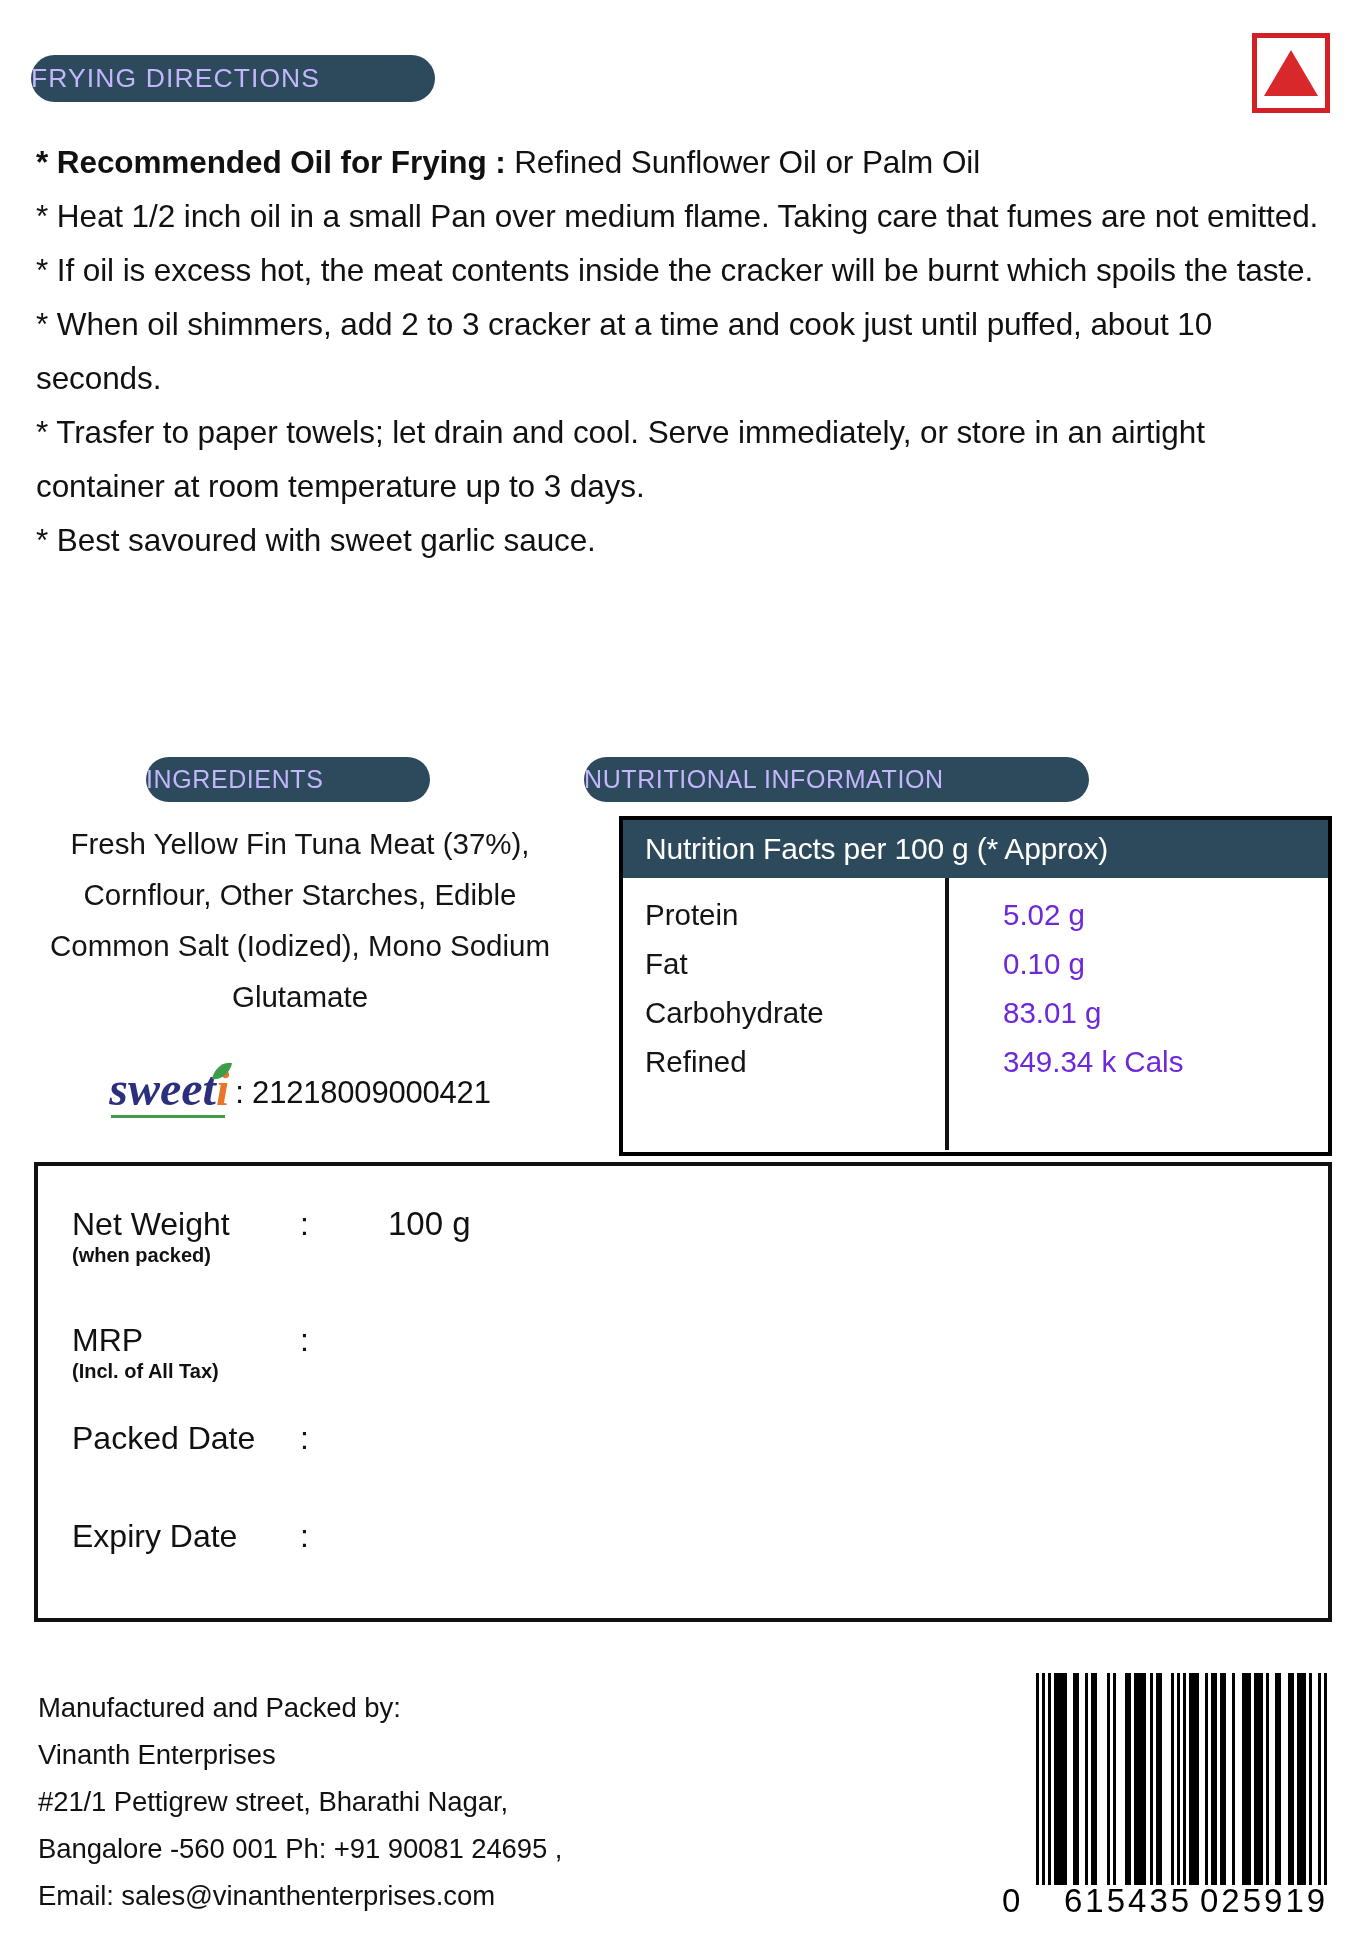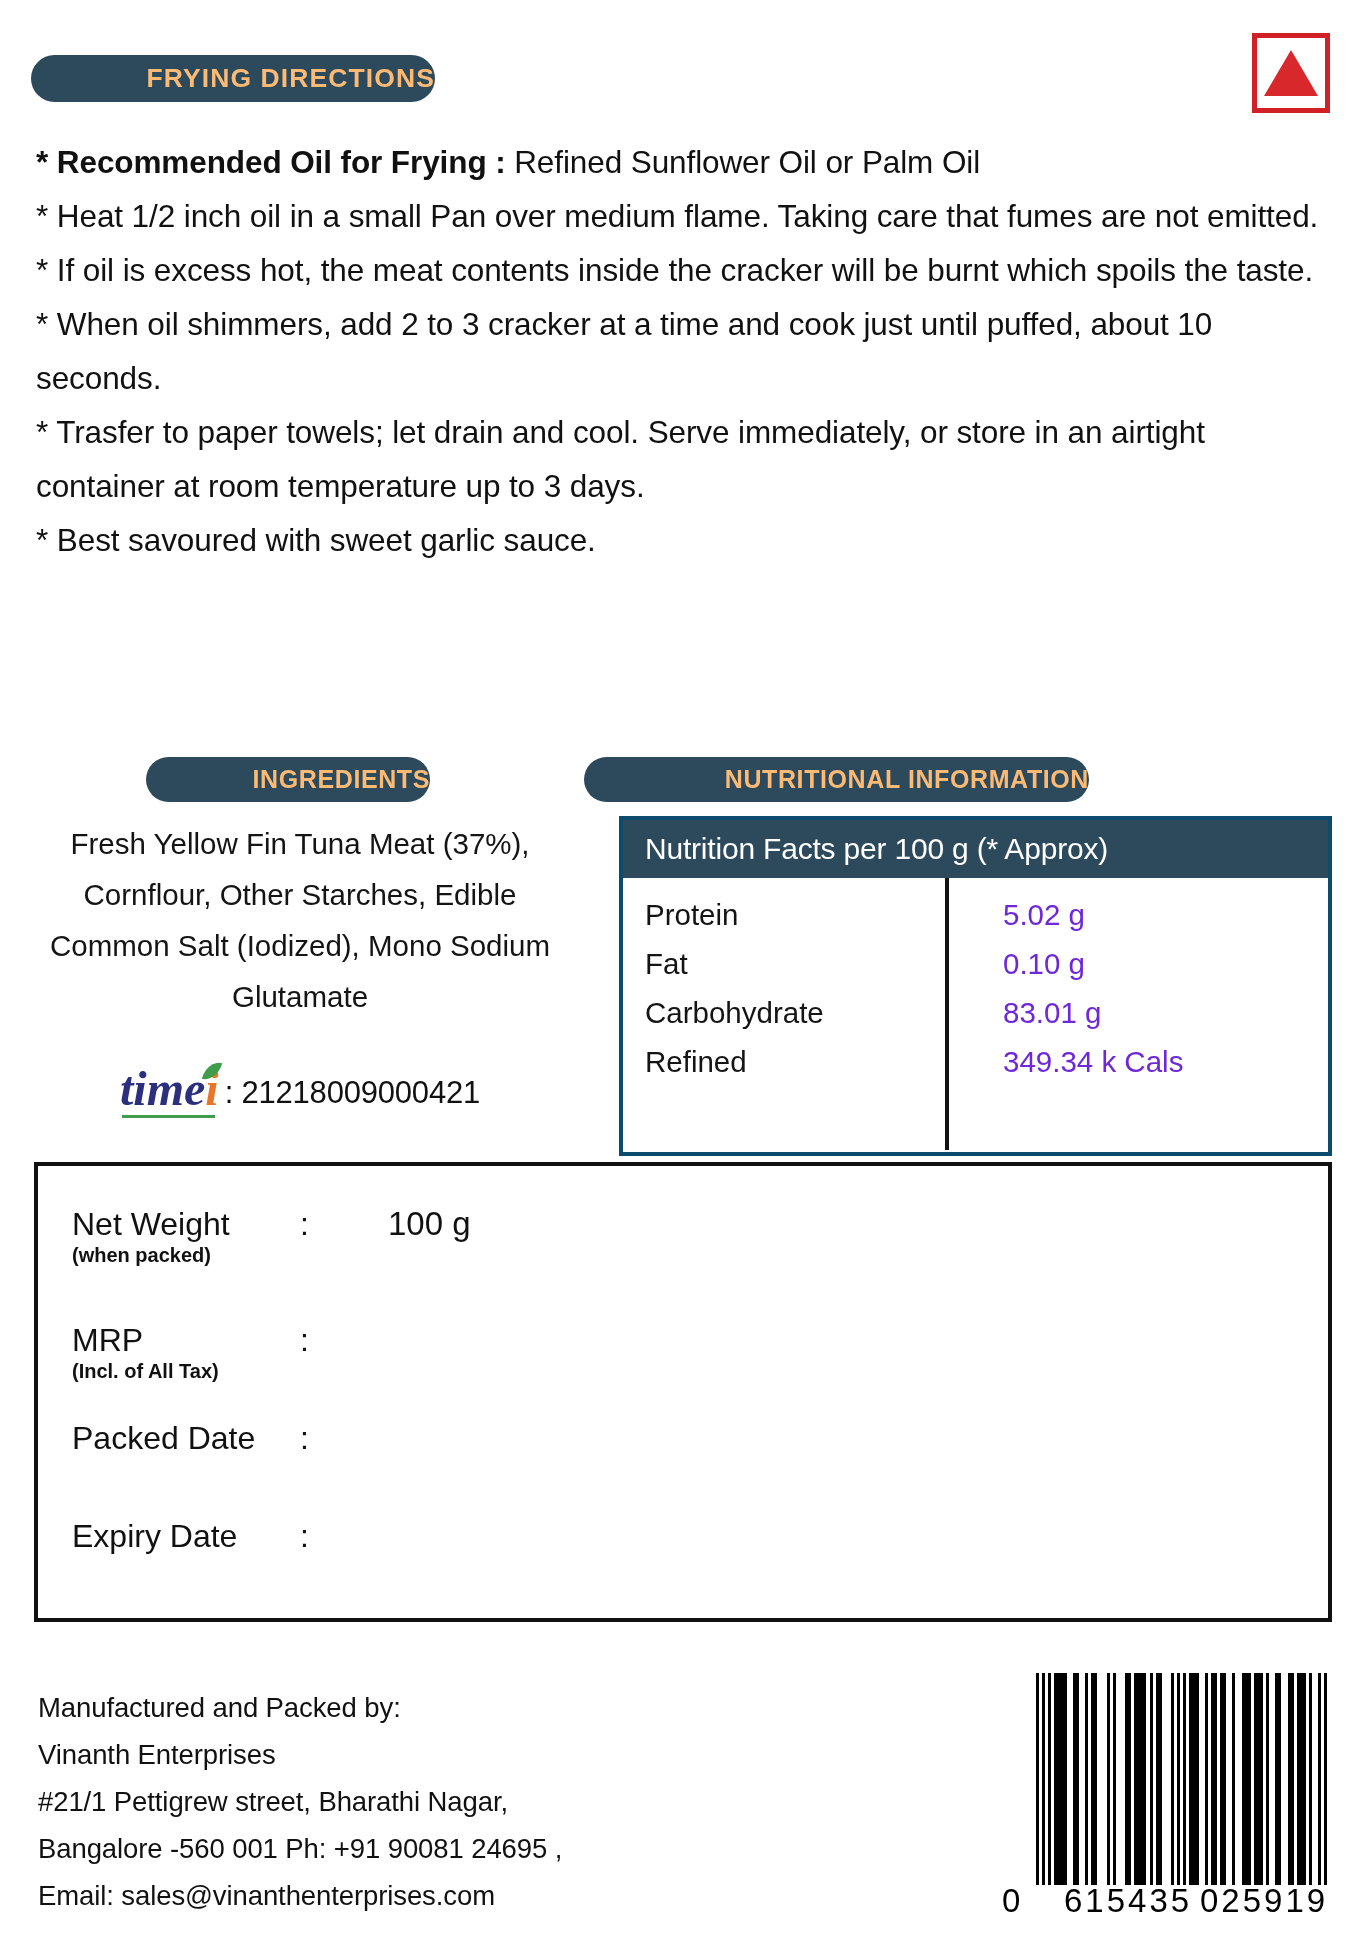--- a/index.html
+++ b/index.html
@@ -43,25 +43,25 @@
     height: 0;
     border-left: 27px solid transparent;
     border-right: 27px solid transparent;
     border-bottom: 46px solid #d8282b;
   }
 
   
   .pill {
     display: inline-block;
     background: #2c4a5c;
-    color: #fdba74;
+    color: #c4b5fd;
     border-radius: 999px;
-    font-weight: bold;
+    font-weight: normal;
     letter-spacing: 0.6px;
-    text-align: right;
+    text-align: left;
     white-space: nowrap;
   }
 
   .pill-frying {
     position: absolute;
     top: 55px;
     left: 31px;
     width: 404px;
     height: 47px;
     line-height: 47px;
@@ -162,21 +162,21 @@
     letter-spacing: -0.2px;
   }
 
   
   .nutrition-table {
     position: absolute;
     top: 816px;
     left: 619px;
     width: 713px;
     height: 340px;
-    border: 4px solid #0c4a6e;
+    border: 4px solid #000000;
     background: #ffffff;
   }
   .nt-head {
     background: #2c4a5c;
     color: #ffffff;
     font-size: 30px;
     height: 58px;
     line-height: 58px;
     padding-left: 22px;
     white-space: nowrap;
@@ -338,21 +338,21 @@
     <div class="line">* Best savoured with sweet garlic sauce.</div>
   </div>
 
   <div class="pill pill-ingredients">INGREDIENTS</div>
 
   <div class="pill pill-nutrition">NUTRITIONAL INFORMATION</div>
 
   <div class="ingredients-body">Fresh Yellow Fin Tuna Meat (37%), Cornflour, Other Starches, Edible Common Salt (Iodized), Mono Sodium Glutamate</div>
 
   <div class="fssai-row">
-    <span class="fssai-logo"><span>time</span><span class="fssai-i">i</span><span class="fssai-leaf"></span><span class="fssai-underline"></span></span>
+    <span class="fssai-logo"><span>sweet</span><span class="fssai-i">i</span><span class="fssai-leaf"></span><span class="fssai-underline"></span></span>
     <span class="fssai-number">: 21218009000421</span>
   </div>
 
   <div class="nutrition-table">
     <div class="nt-head">Nutrition Facts per 100 g (* Approx)</div>
     <div class="nt-body">
       <div class="nt-divider"></div>
       <div class="nt-rows">
         <div class="nt-row">
           <div class="nt-label">Protein</div>

